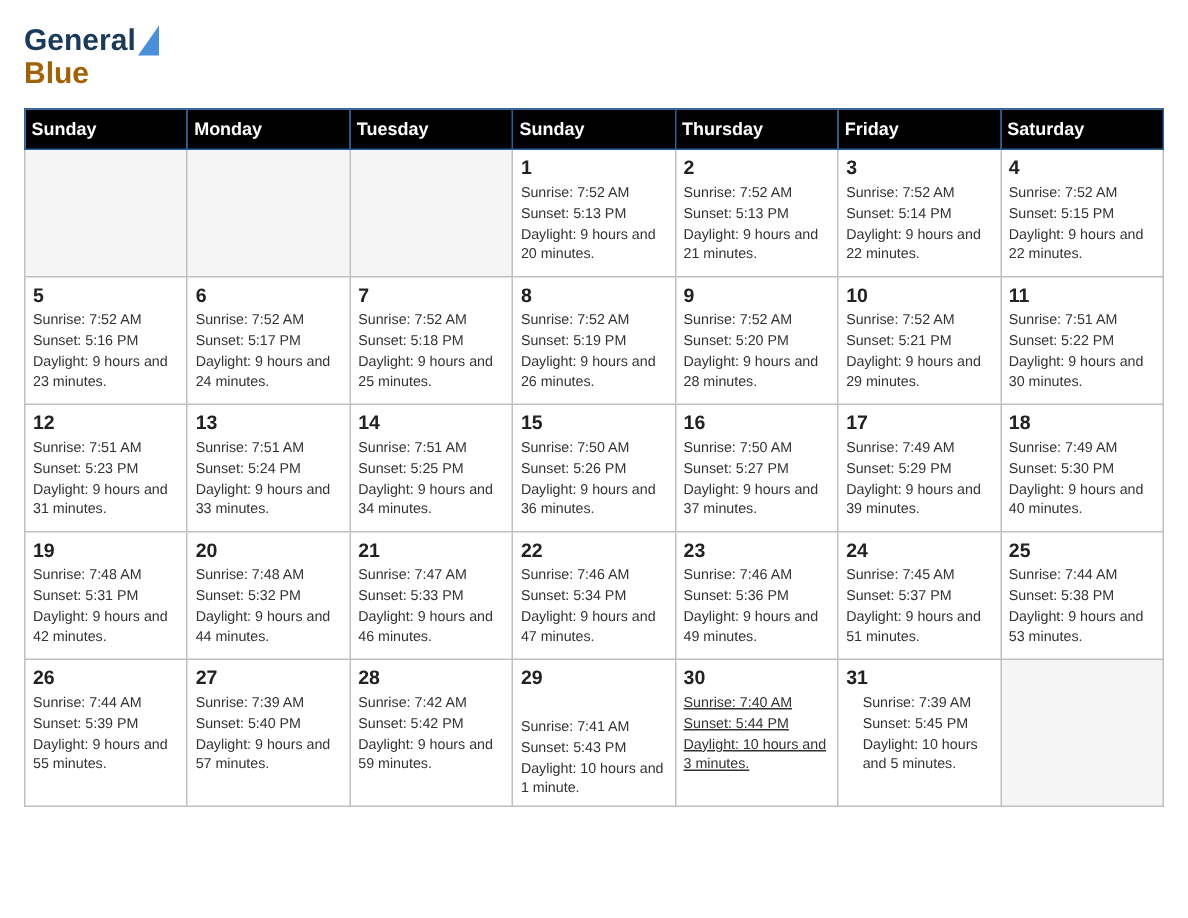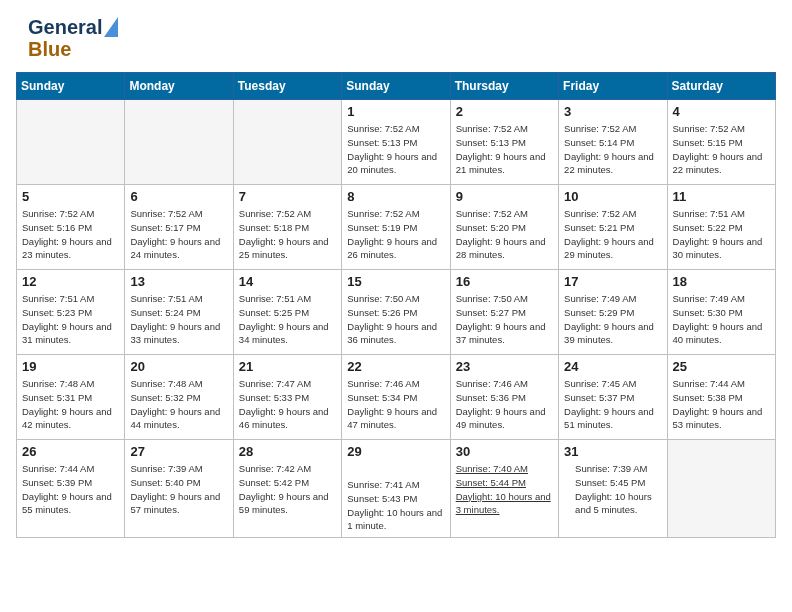--- a/index.html
+++ b/index.html
@@ -8,21 +8,20 @@
       background: #fff;
       width: 792px;
       min-height: 612px;
       padding: 16px;
     }
     .header-area {
       display: flex;
       justify-content: space-between;
       align-items: flex-start;
       margin-bottom: 12px;
-      margin-left: 12px;
     }
     .logo {
       display: flex;
       flex-direction: column;
       align-items: flex-start;
     }
     .logo-text {
       font-size: 20px;
       font-weight: bold;
       color: #1a3a5c;
@@ -52,21 +51,21 @@
     .location-title {
       font-size: 15px;
       color: #555;
     }
     table {
       width: 100%;
       border-collapse: collapse;
       table-layout: fixed;
     }
     th {
-      background-color: #0369a1;
+      background-color: #000000;
       color: #fff;
       font-size: 12px;
       font-weight: bold;
       padding: 6px 4px;
       text-align: left;
       border: 1px solid #2a5fa0;
     }
     td {
       border: 1px solid #c0c0c0;
       vertical-align: top;

